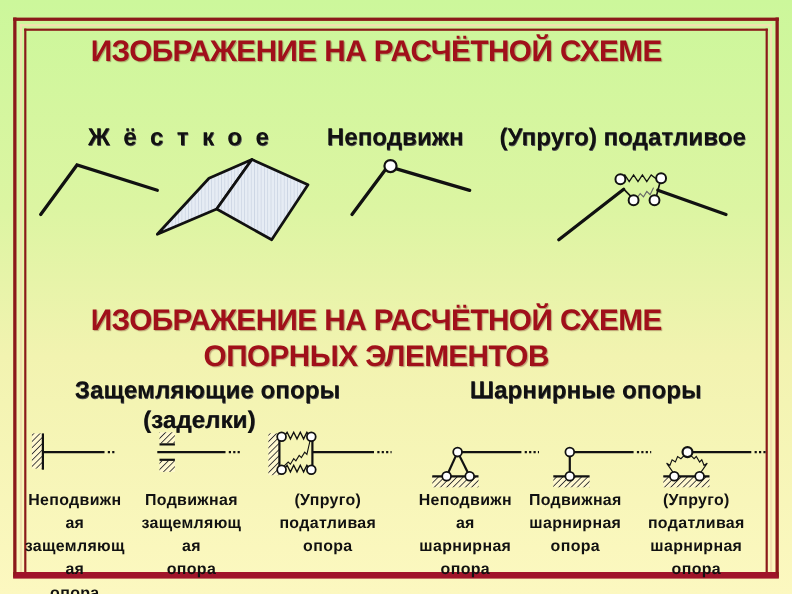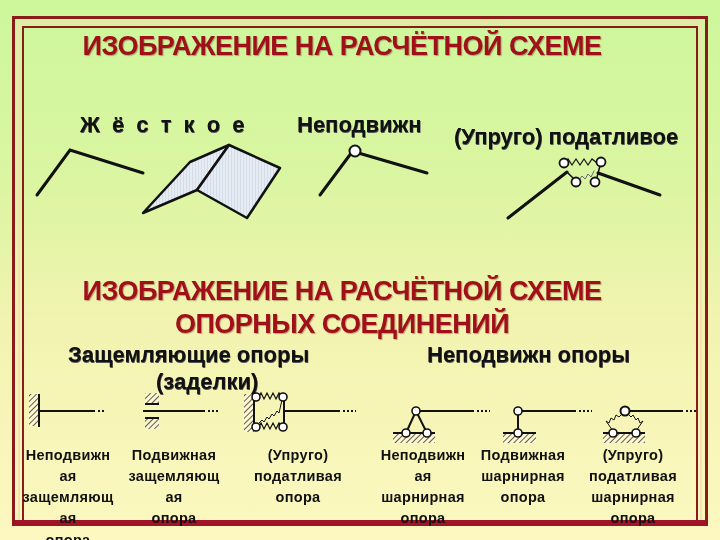--- a/index.html
+++ b/index.html
@@ -49,30 +49,30 @@
       <div class="frame-inner2"></div>
     </div>
 </div>
 
 <div class="title title1">
   <div>ИЗОБРАЖЕНИЕ НА РАСЧЁТНОЙ СХЕМЕ</div>
 </div>
 
 <div class="sub" style="left:80px; top:112px; letter-spacing:3px;">Ж ё с т к о е</div>
 <div class="sub" style="left:297px; top:112px;">Неподвижн</div>
-<div class="sub" style="left:454px; top:124px;">(Упруго) податливое</div>
+<div class="sub" style="left:454px; top:112px;">(Упруго) податливое</div>
 
 <div class="title title2">
   <div>ИЗОБРАЖЕНИЕ НА РАСЧЁТНОЙ СХЕМЕ</div>
-  <div>ОПОРНЫХ СОЕДИНЕНИЙ</div>
+  <div>ОПОРНЫХ ЭЛЕМЕНТОВ</div>
 </div>
 
 <div class="sub" style="left:68px; top:342px;">Защемляющие опоры</div>
-<div class="sub" style="left:156px; top:369px;">(заделки)</div>
-<div class="sub" style="left:427px; top:342px;">Неподвижн опоры</div>
+<div class="sub" style="left:130px; top:369px;">(заделки)</div>
+<div class="sub" style="left:427px; top:342px;">Шарнирные опоры</div>
 
 <svg class="d" width="720" height="540">
   <defs>
     <pattern id="hatch" width="4" height="4" patternUnits="userSpaceOnUse" patternTransform="rotate(45)">
       <rect width="4" height="4" fill="#fff8d0"></rect>
       <line x1="0" y1="0" x2="0" y2="4" stroke="#333" stroke-width="1.6"></line>
     </pattern>
     <pattern id="plate" width="3" height="3" patternUnits="userSpaceOnUse">
       <rect width="3" height="3" fill="#e6ecf4"></rect>
       <line x1="0" y1="0" x2="0" y2="3" stroke="#b8c4d6" stroke-width="0.8"></line>

